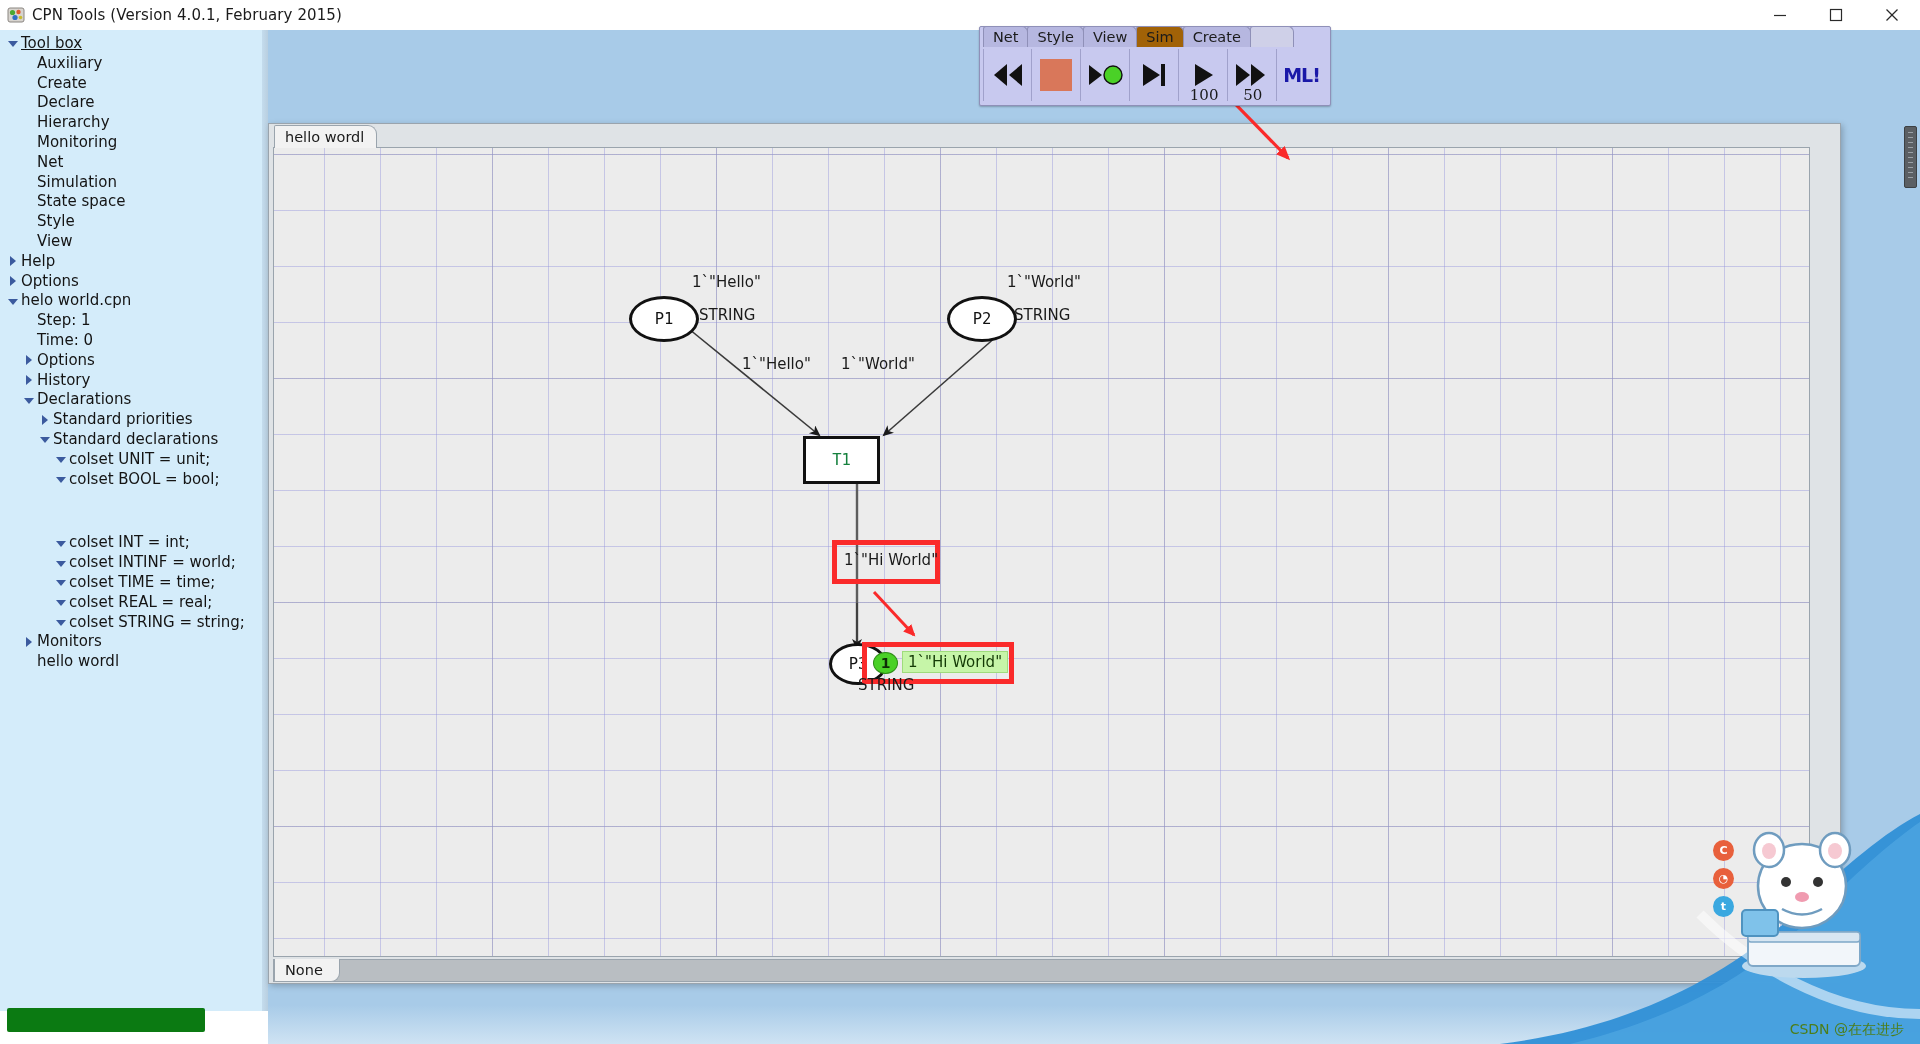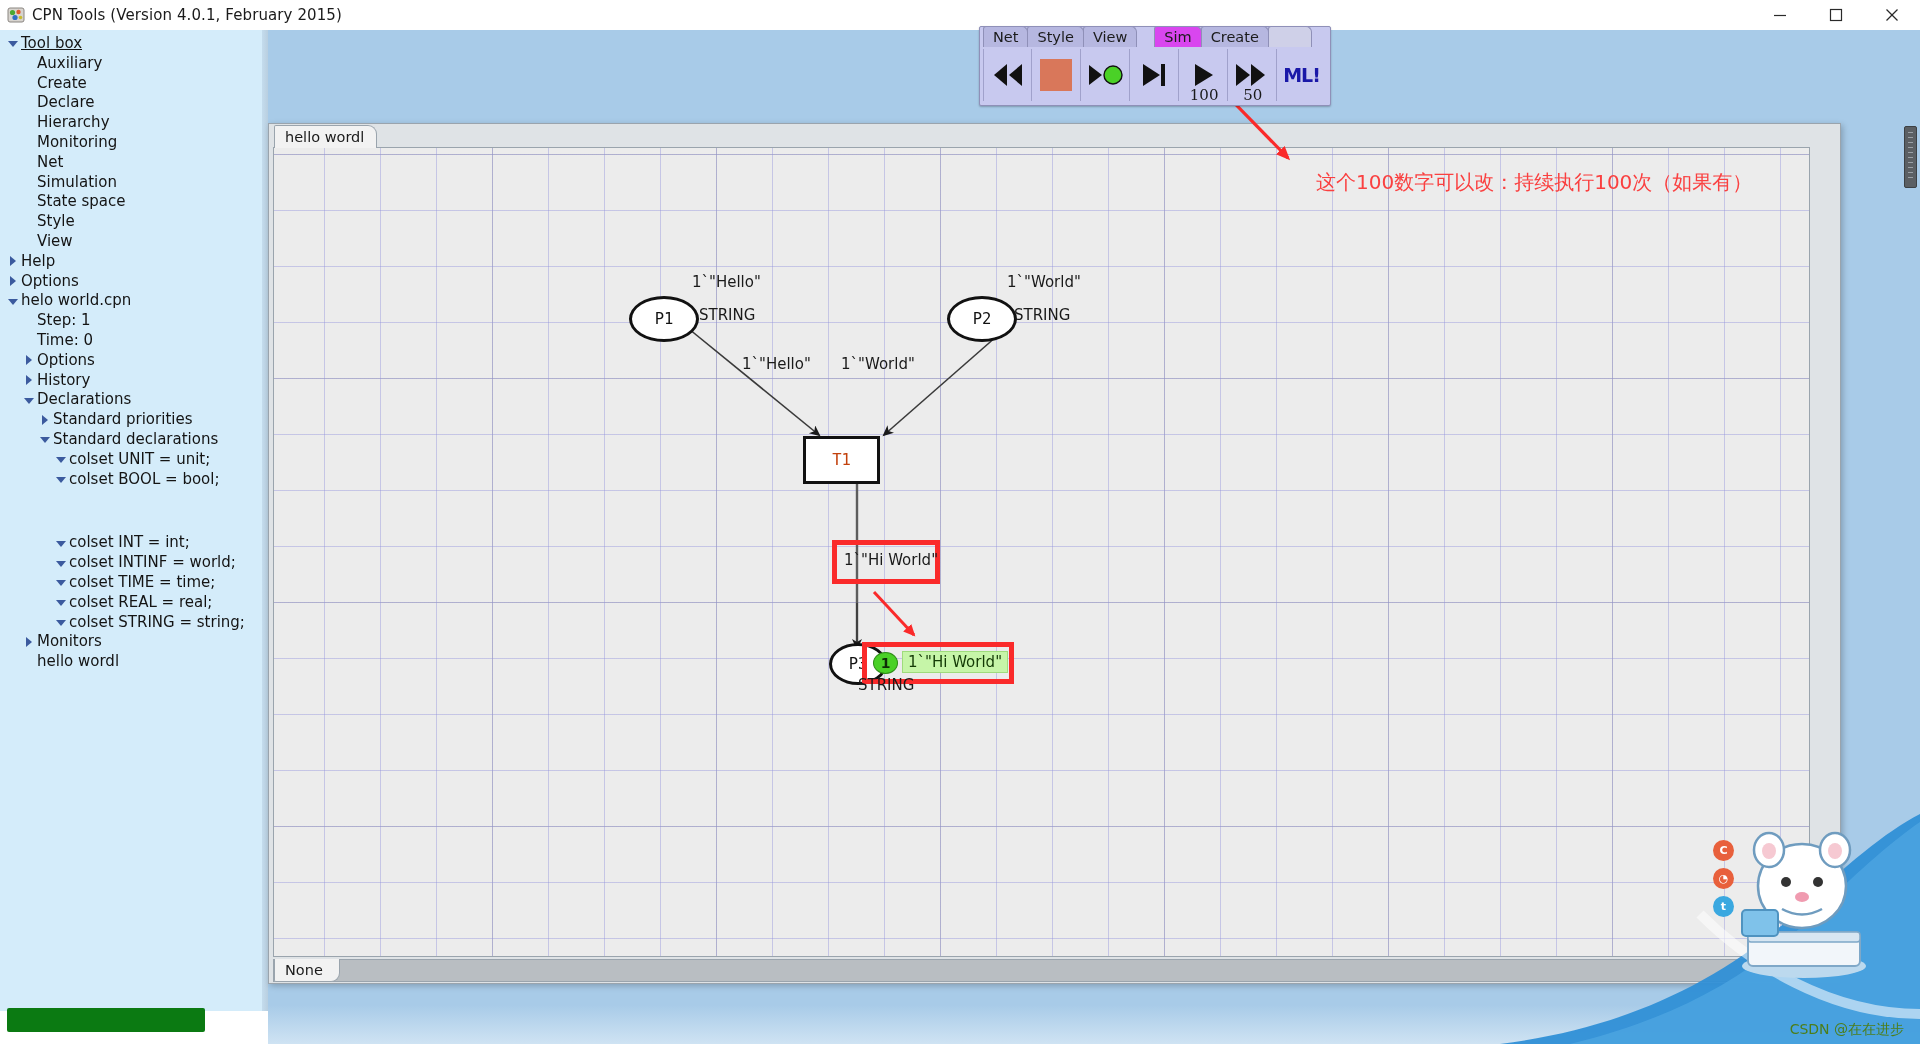--- a/index.html
+++ b/index.html
@@ -119,21 +119,21 @@
   }
   .ptab {
     height: 21px; line-height: 21px;
     padding: 0 9px; font-size: 14.5px; color: #1b1b1b;
     background: #b6b7e0;
     border: 1px solid #8f90b8; border-bottom: none;
     border-radius: 3px 6px 0 0;
     margin-right: -1px;
     white-space: nowrap;
   }
-  .ptab.active { background: #d946ef; margin-left: 18px; }
+  .ptab.active { background: #a16207; }
   .ptab.filler {
     width: 44px; padding: 0; background: #cfd0e8;
   }
   .palette-row {
     position: absolute; left: 3px; top: 22px;
     display: flex; height: 52px;
   }
   .pbtn {
     width: 49px; height: 52px;
     background: #c8c9ef;
@@ -225,21 +225,21 @@
     background: #ffffff;
     display: flex; align-items: center; justify-content: center;
     font-size: 15.5px; color: #111;
     font-family: "DejaVu Sans Mono", monospace;
   }
   .transition {
     position: absolute;
     border: 3px solid #111;
     background: #ffffff;
     display: flex; align-items: center; justify-content: center;
-    font-size: 15.5px; color: #c2410c;
+    font-size: 15.5px; color: #15803d;
     font-family: "DejaVu Sans Mono", monospace;
   }
   .nettext {
     position: absolute;
     font-size: 15px; color: #1a1a1a;
     white-space: nowrap;
     font-family: "DejaVu Sans", sans-serif;
   }
   .token-badge {
     position: absolute;
@@ -522,21 +522,20 @@
         </svg>
 
         <div class="place" style="left:555px; top:495px; width:58px; height:42px;">
           <span>P3</span>
         </div>
         <div class="redbox" style="left:588px; top:494px; width:152px; height:42px;"></div>
         <div class="token-badge" style="left:599px; top:504px;">1</div>
         <div class="marking-chip" style="left:628px; top:503px;">1`"Hi World"</div>
         <div class="nettext" style="left:584px; top:528px;">STRING</div>
 
-        <div class="annot-red" style="left:1042px; top:21px;">这个100数字可以改：持续执行100次（如果有）</div>
       </div>
     </div>
 
     <div class="vscroll-track"></div>
     <div class="status-bar"></div>
     <div class="status-tab">None</div>
   </div>
 
   <svg width="1920" height="1044" style="position:absolute;left:0;top:0;pointer-events:none;">
     <defs>

